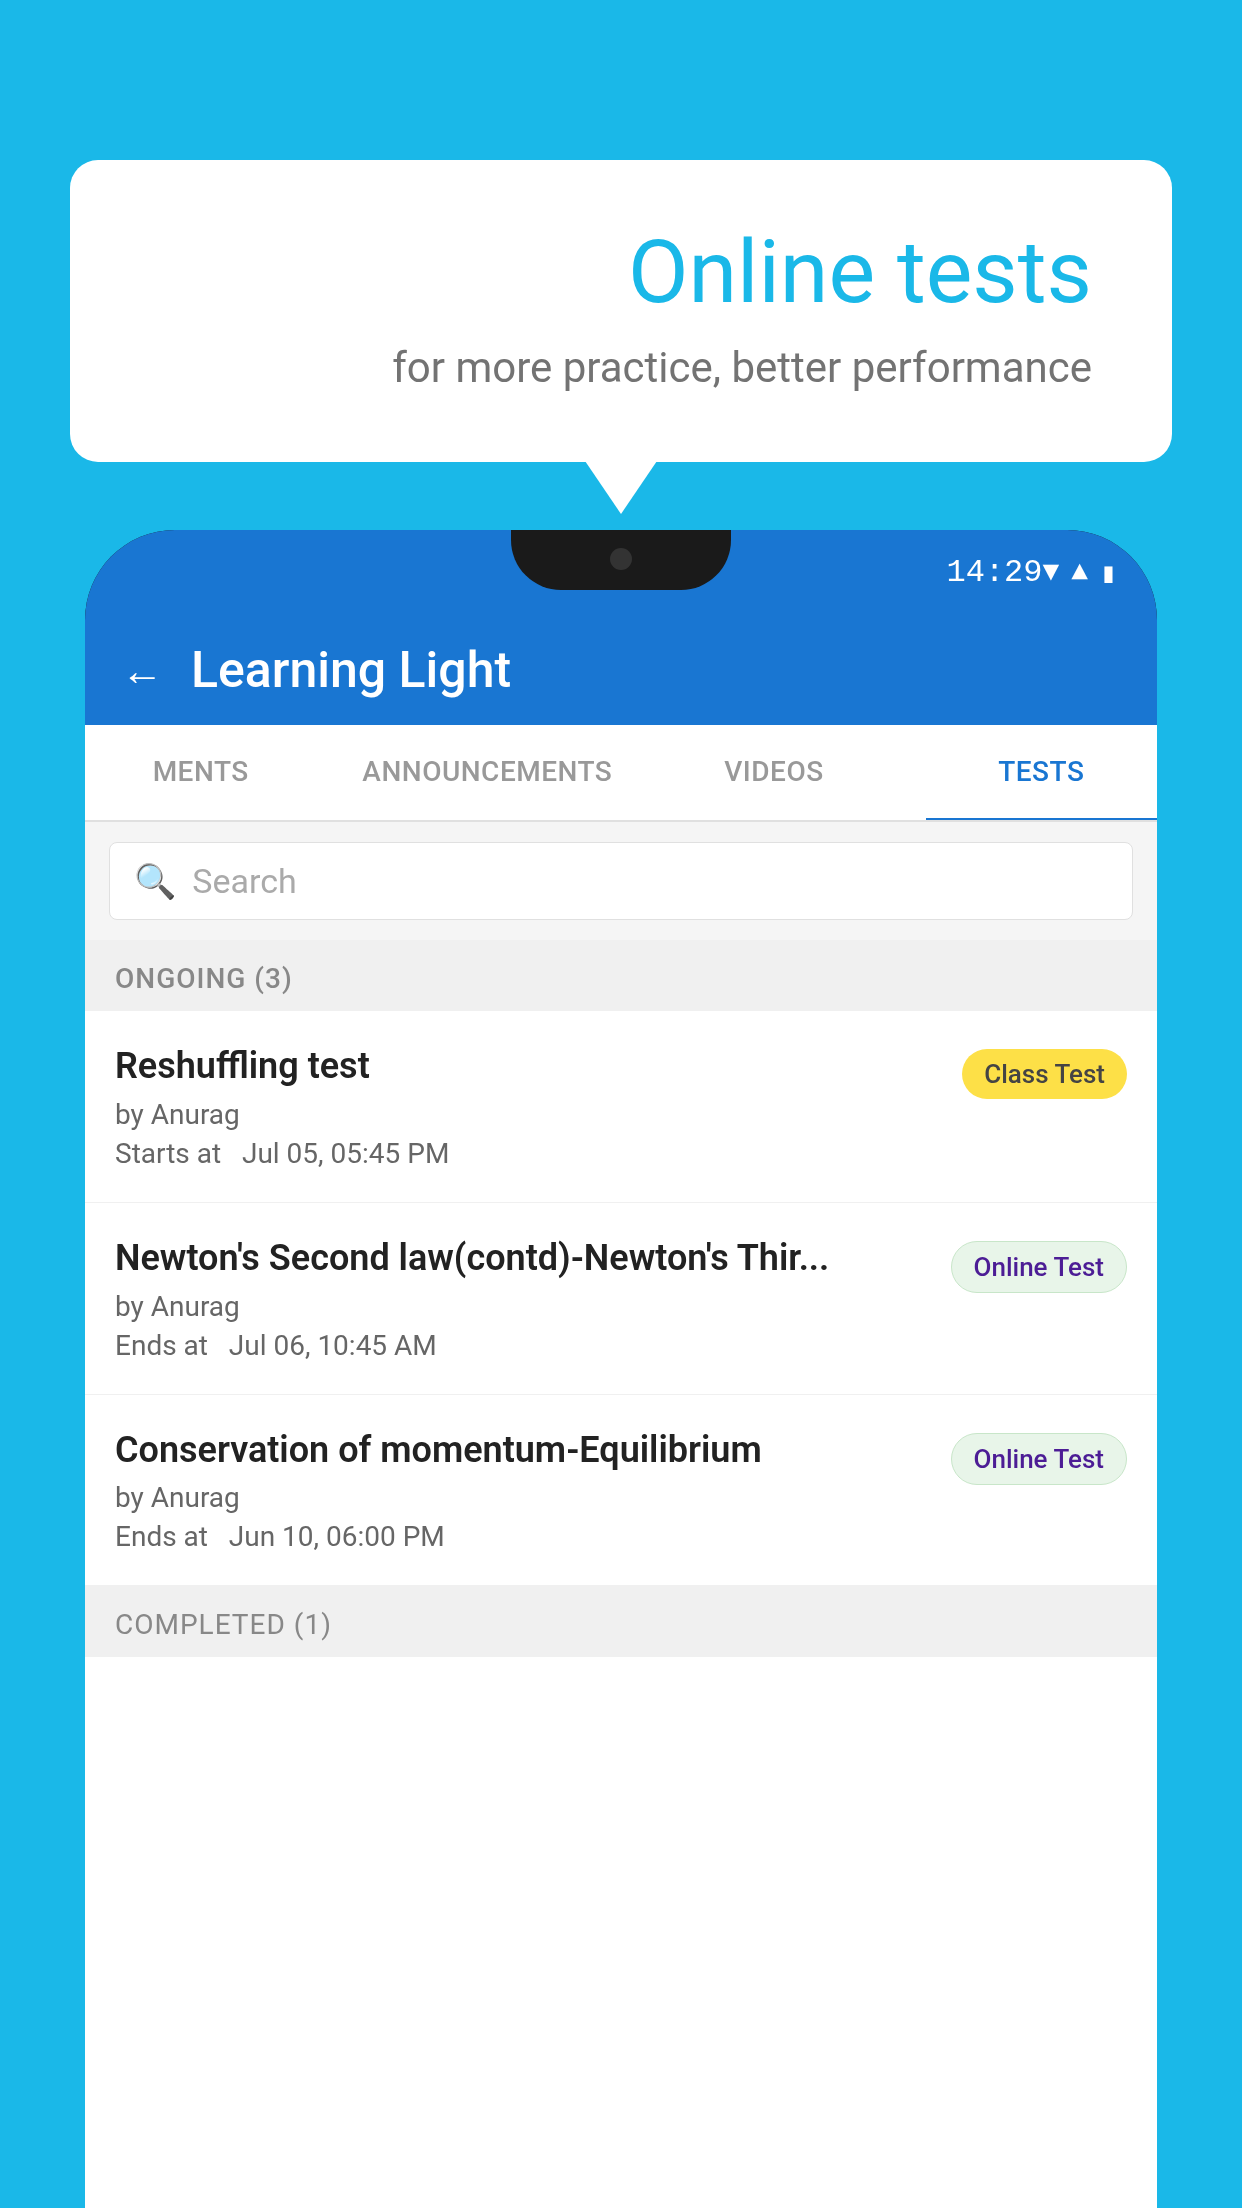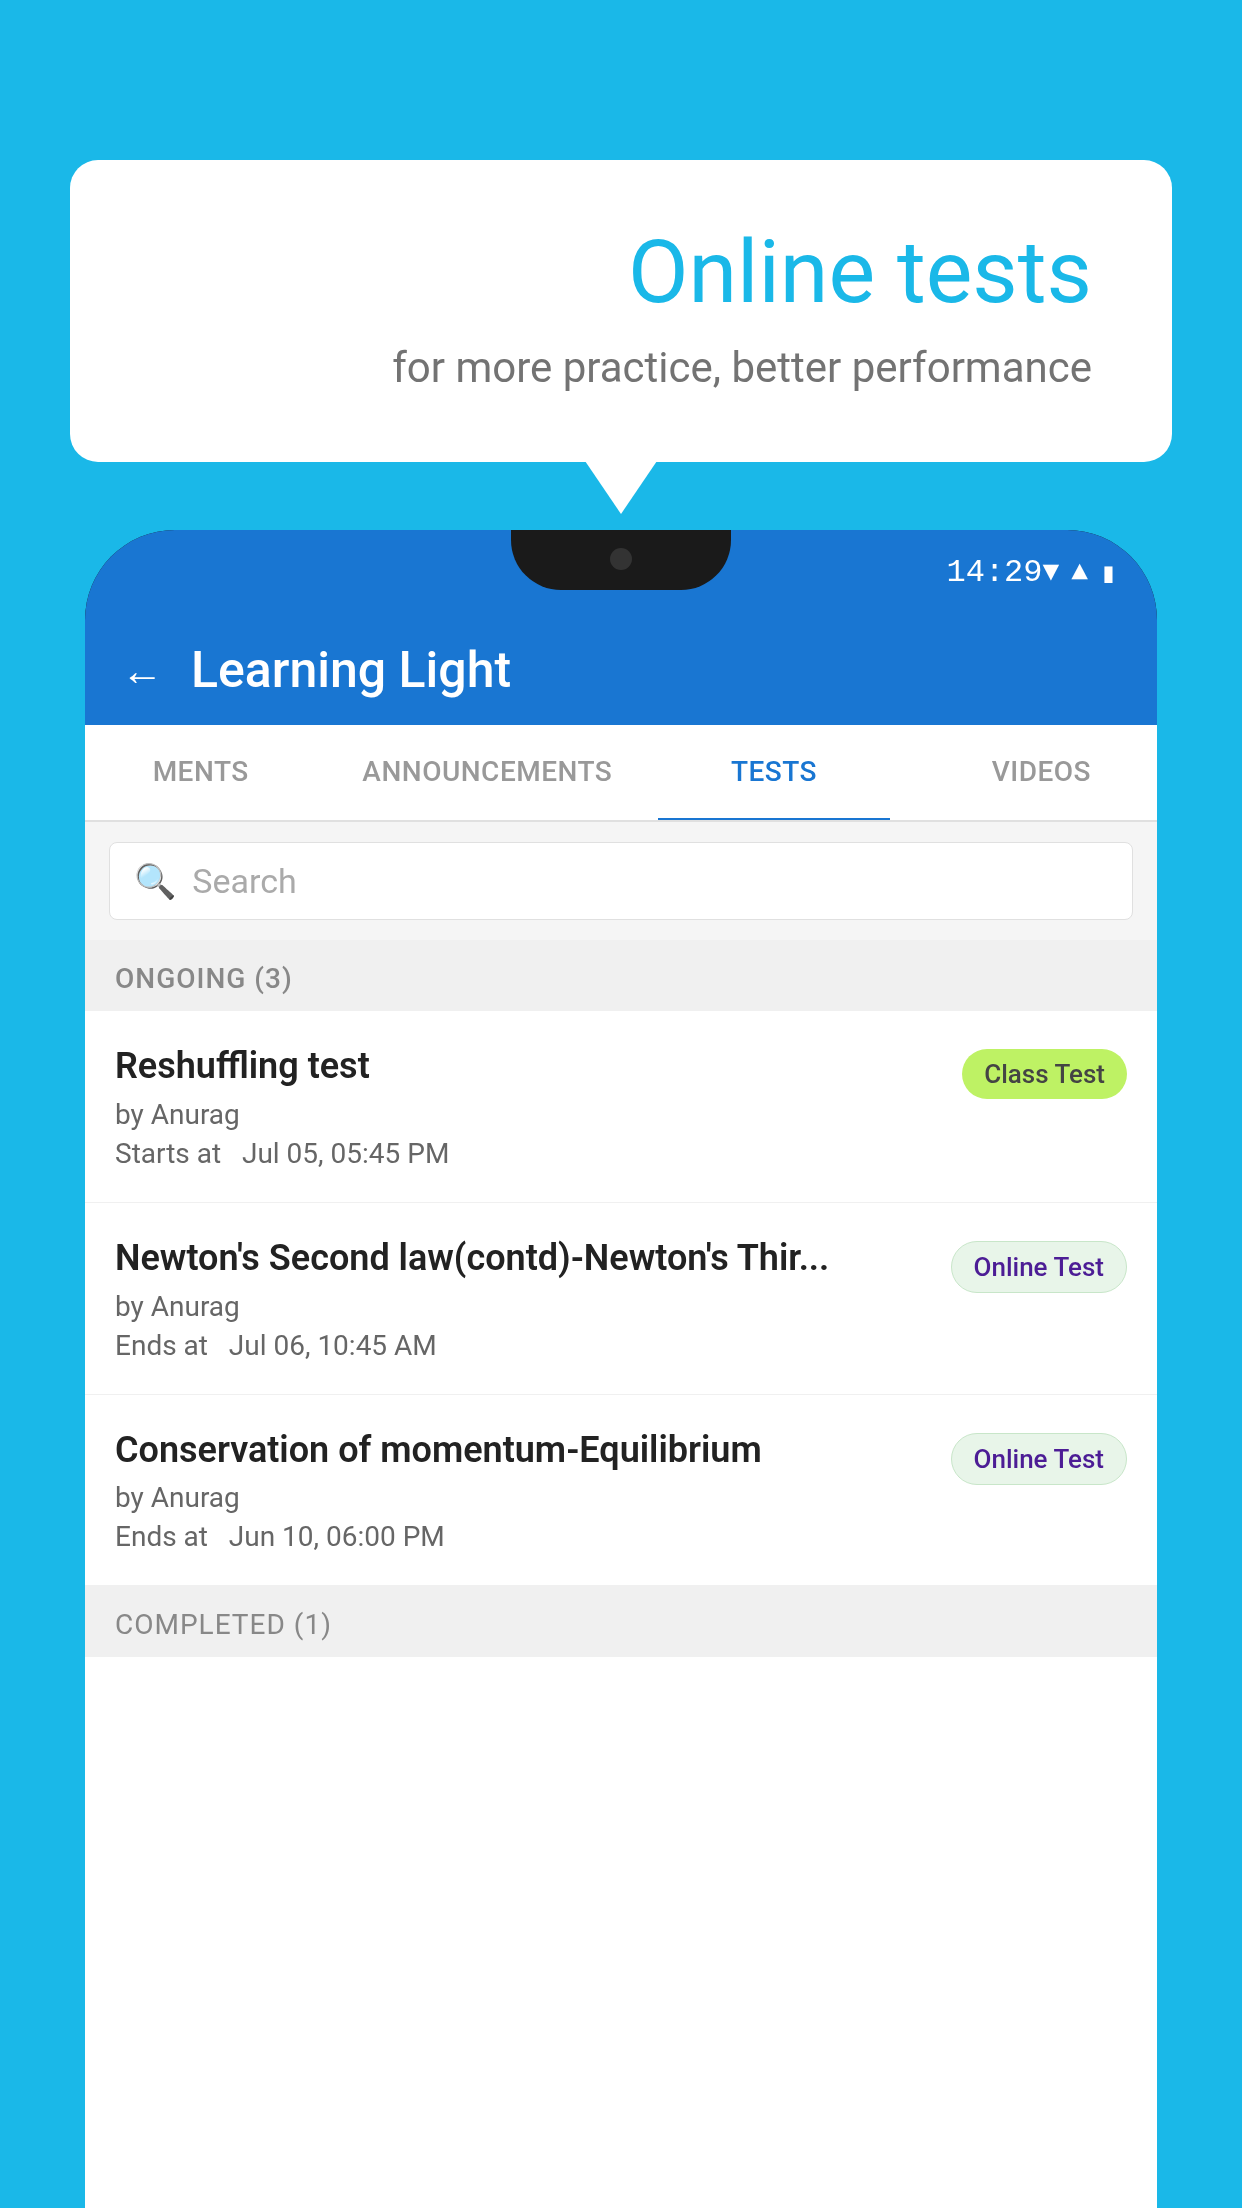--- a/index.html
+++ b/index.html
@@ -208,21 +208,21 @@
     .badge {
       padding: 10px 22px;
       border-radius: 30px;
       font-size: 26px;
       font-weight: 500;
       white-space: nowrap;
       flex-shrink: 0;
       margin-top: 6px;
     }
     .badge-class {
-      background: #bef264;
+      background: #fde047;
       color: #444;
     }
     .badge-online {
       background: #e8f5e9;
       color: #4c1d95;
       border: 1px solid #c8e6c9;
     }
 
     
     .completed-header {
@@ -278,25 +278,25 @@
 
   <div class="phone-screen">
 
     <div class="tabs-container">
       <div class="tab-item">
         <span>MENTS</span>
       </div>
       <div class="tab-item">
         <span>ANNOUNCEMENTS</span>
       </div>
+      <div class="tab-item">
+        <span>VIDEOS</span>
+      </div>
       <div class="tab-item active">
         <span>TESTS</span>
-      </div>
-      <div class="tab-item">
-        <span>VIDEOS</span>
       </div>
     </div>
 
     <div class="search-container">
       <div class="search-bar">
         <span style="color:#aaa;font-size:34px;">🔍</span>
         <span class="search-input-text">Search</span>
       </div>
     </div>
 

